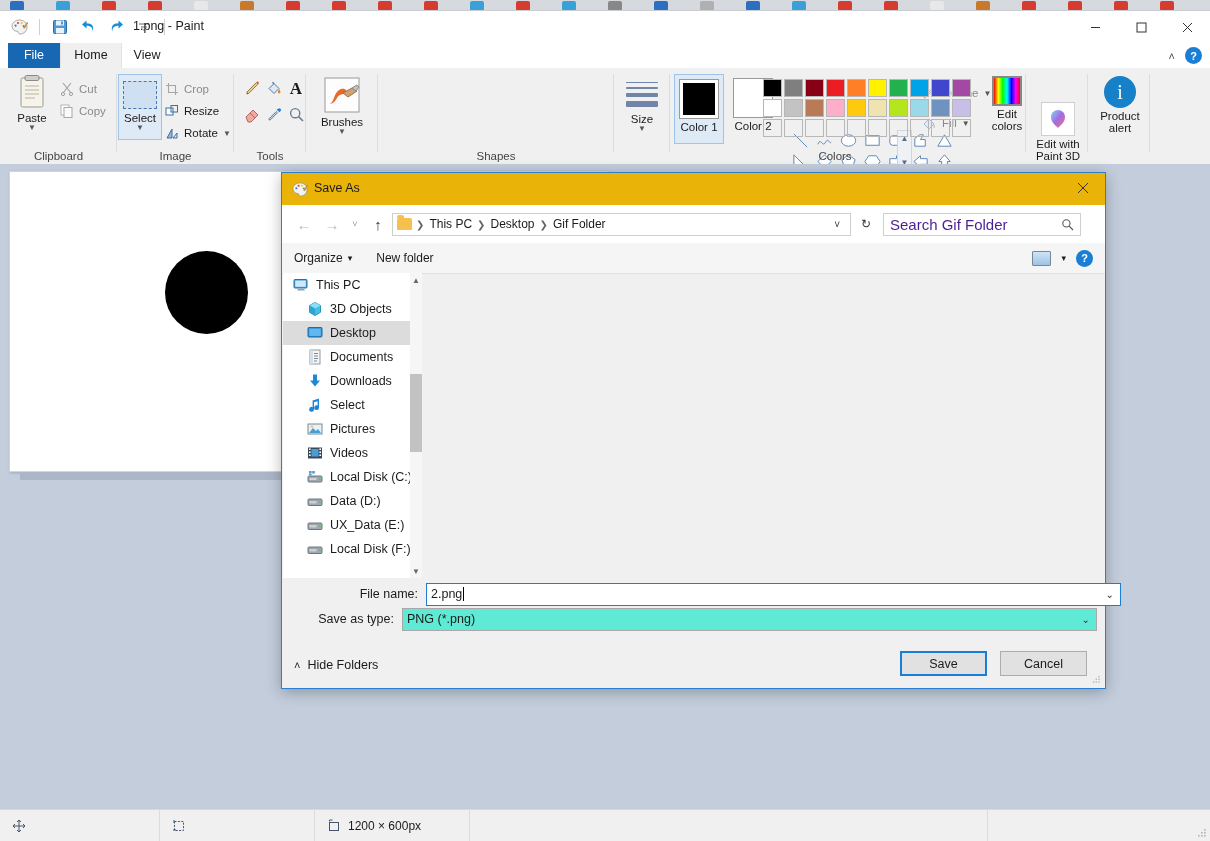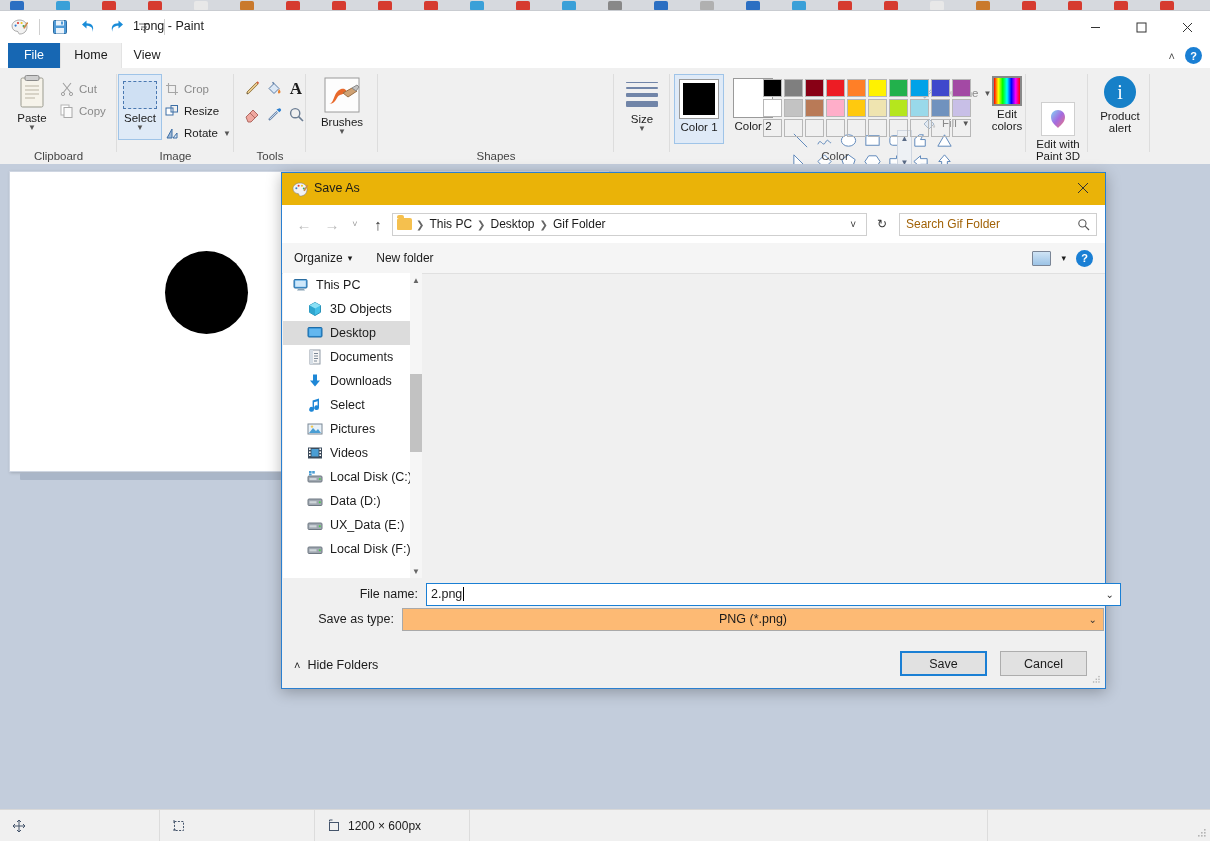--- a/index.html
+++ b/index.html
@@ -100,21 +100,21 @@
   .navbtn.small{font-size:9px;color:#9a9a9a;width:18px;}
   .crumbbar{flex:1;height:23px;border:1px solid #cfcfcf;background:#fff;display:flex;align-items:center;
       padding:0 4px;box-sizing:border-box;margin-right:6px;font-size:12px;}
   .crumb{padding:0 4px;}
   .crumb-sep{color:#666;font-size:10px;padding:0 1px;}
   .folder-ico{width:15px;height:12px;background:#f5c04e;border-radius:2px 2px 1px 1px;margin-right:3px;position:relative;}
   .folder-ico:after{content:"";position:absolute;left:0;top:-3px;width:7px;height:3px;background:#f5c04e;border-radius:2px 2px 0 0;}
   .crumb-caret{margin-left:auto;font-size:10px;color:#333;padding:0 6px;}
   .refresh{width:22px;display:flex;align-items:center;justify-content:center;font-size:12px;color:#333;}
   .searchbox{width:198px;height:23px;border:1px solid #cfcfcf;background:#fff;display:flex;align-items:center;
-      padding:0 6px;box-sizing:border-box;margin-right:8px;font-size:12px;color:#a16207;}
+      padding:0 6px;box-sizing:border-box;margin-right:24px;font-size:15px;color:#4c1d95;}
 
   .toolrow{position:absolute;left:0;top:70px;width:823px;height:30px;background:#f5f5f5;border-bottom:1px solid #e0e0e0;
      display:flex;align-items:center;font-size:12px;}
   .toolrow .item{padding:0 12px;display:flex;align-items:center;gap:5px;}
   .toolrow-right{margin-left:auto;display:flex;align-items:center;gap:10px;padding-right:12px;}
   .viewicon{width:17px;height:13px;border:1px solid #7a8596;background:linear-gradient(#cfe4f5,#9cc3e6);border-radius:1px;}
   .help-blue{width:17px;height:17px;border-radius:50%;background:#1a7fd4;color:#fff;font-size:11px;font-weight:bold;
      display:flex;align-items:center;justify-content:center;}
 
   .navpane{position:absolute;left:1px;top:100px;width:139px;height:305px;background:#fff;overflow:hidden;}
@@ -131,22 +131,22 @@
   .thumb-box{width:88px;height:46px;background:#fff;border:1px solid #dcdcdc;box-shadow:1px 1px 2px rgba(0,0,0,.14);position:relative;}
   .thumb-dot{position:absolute;left:11px;top:14px;width:17px;height:17px;border-radius:50%;background:#000;}
   .file-name{text-align:center;font-size:12px;margin-top:5px;}
 
   .formrow{position:absolute;left:0;width:823px;height:24px;display:flex;align-items:center;font-size:12.5px;}
   .formlabel{width:120px;text-align:right;padding-right:8px;box-sizing:border-box;}
   .filename-input{flex:1;height:23px;border:1px solid #1a7fd4;background:#fff;box-sizing:border-box;
       display:flex;align-items:center;padding:0 4px;font-size:12.5px;margin-right:8px;position:relative;}
   .caret-bar{display:inline-block;width:1px;height:14px;background:#000;margin-left:1px;}
   .combo-caret{position:absolute;right:6px;font-size:10px;color:#333;}
-  .type-input{flex:1;height:23px;border:1px solid #a9a9a9;background:#fdba74;box-sizing:border-box;
-      display:flex;align-items:center;padding:0 4px;font-size:12.5px;margin-right:1px;position:relative;justify-content:center;}
+  .type-input{flex:1;height:23px;border:1px solid #a9a9a9;background:#5eead4;box-sizing:border-box;
+      display:flex;align-items:center;padding:0 4px;font-size:12.5px;margin-right:8px;position:relative;}
 
   .hidefolders{position:absolute;left:290px;top:657px;display:flex;align-items:center;gap:7px;font-size:12.5px;}
   .dlgbtn{position:absolute;height:25px;width:87px;display:flex;align-items:center;justify-content:center;
      font-size:12.5px;background:#e1e1e1;border:1px solid #adadad;box-sizing:border-box;}
   .dlgbtn.primary{border:2px solid #1a7fd4;background:#e1e1e1;}
   .dlg-grip{position:absolute;right:4px;bottom:4px;width:9px;height:9px;}
 </style>
 </head>
 <body>
 
@@ -573,21 +573,21 @@
             <div class="sw"></div>
             <div class="sw"></div>
             <div class="sw"></div>
             <div class="sw"></div>
           </div>
       </div>
       <div class="bigbtn" style="position:absolute;left:311px;top:8px;width:52px;">
         <div style="width:30px;height:30px;border:2px solid #888;box-sizing:border-box;background:linear-gradient(90deg,#ff0000,#ffff00,#00ff00,#00ffff,#0000ff,#ff00ff,#ff0000);"></div>
         <span class="lbl" style="line-height:12px;text-align:center;">Edit colors</span>
       </div>
-      <div class="group-label" style="left:0;width:330px;">Color</div>
+      <div class="group-label" style="left:0;width:330px;">Colors</div>
       <div class="group-sep" style="right:0;"></div>
     </div>
 
     <div class="group" style="left:1026px;width:62px;">
       <div class="bigbtn" style="position:absolute;left:6px;top:8px;width:52px;margin-top:26px;">
         <div style="width:32px;height:32px;border:1px solid #cfcfcf;background:#fff;display:flex;align-items:center;justify-content:center;">
           <svg width="22" height="22" viewBox="0 0 22 22">
             <path d="M11 2c4 0 7 3 7 7 0 5-4 8-7 11-3-3-7-6-7-11 0-4 3-7 7-7z" fill="url(#g3d)"></path>
             <defs>
                 <linearGradient id="g3d" x1="0" y1="0" x2="1" y2="1">

